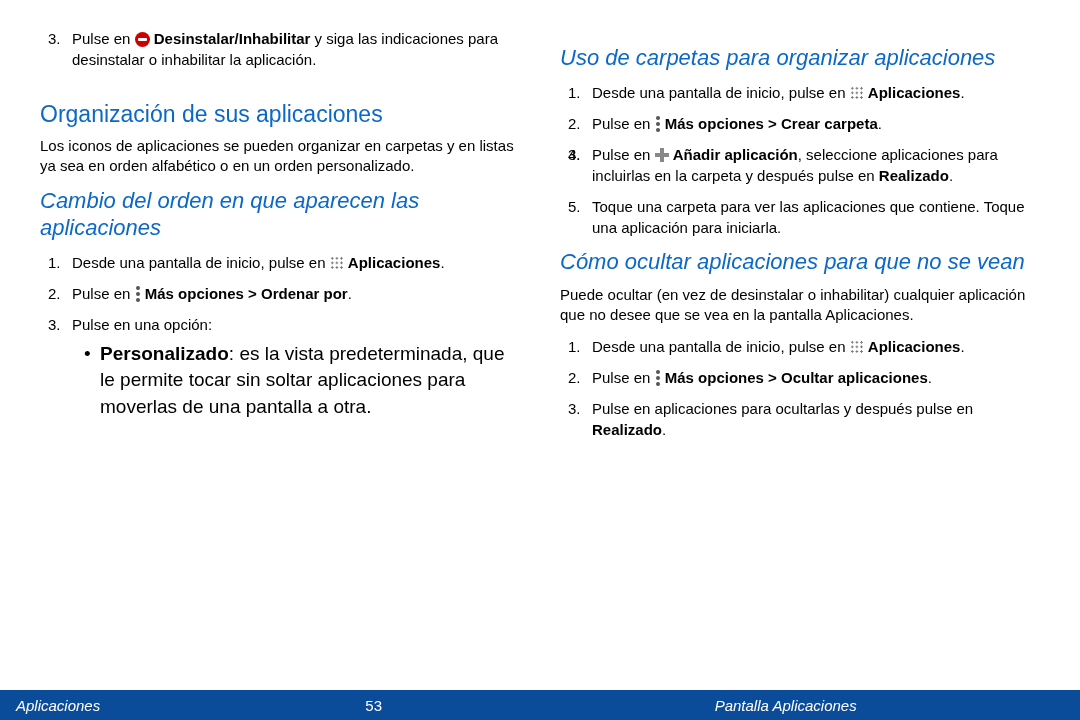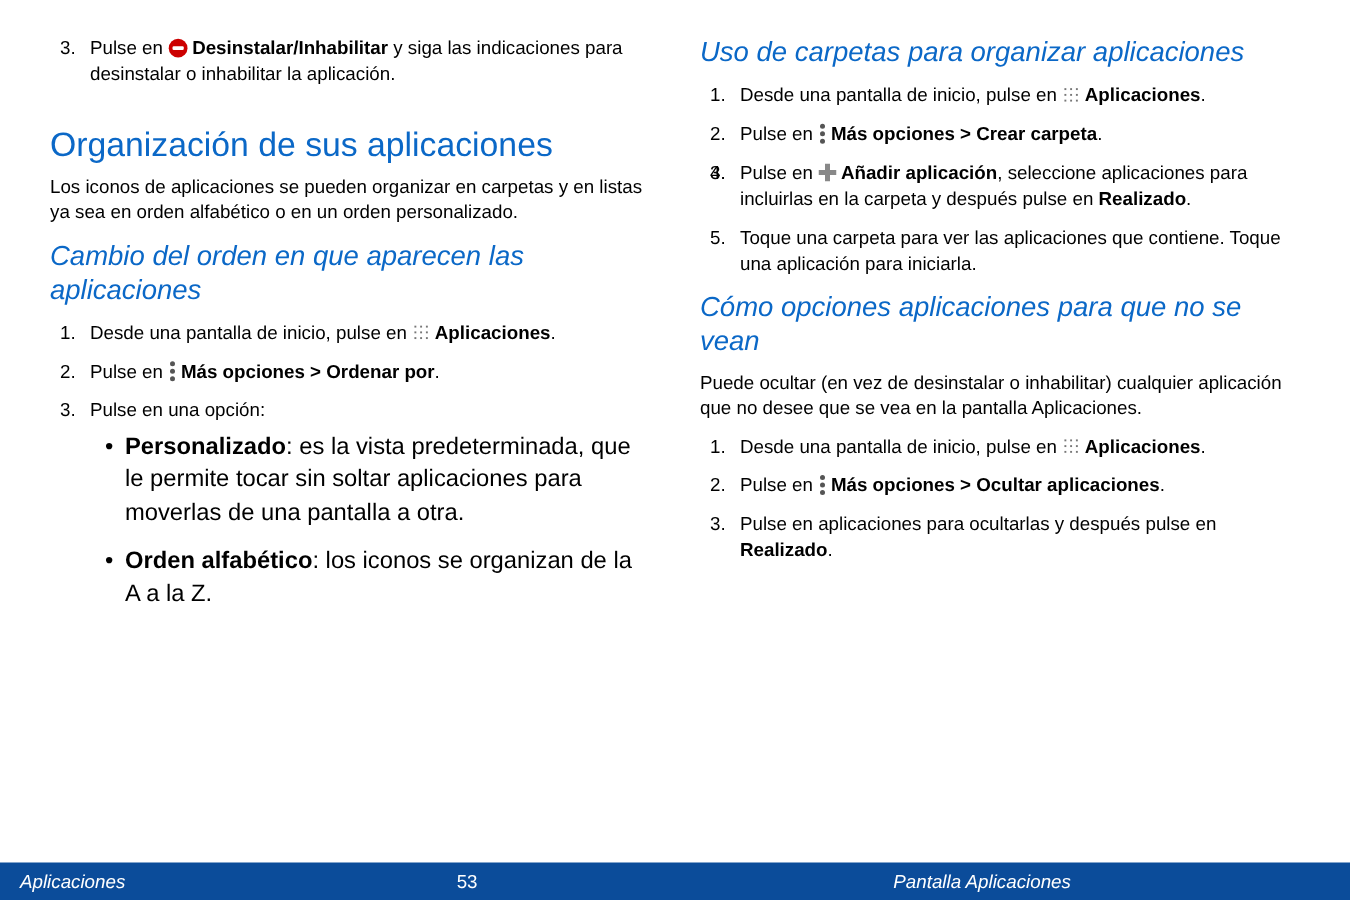--- a/index.html
+++ b/index.html
@@ -4,21 +4,21 @@
 <style>
   * { box-sizing: border-box; margin: 0; padding: 0; }
   html, body { width: 1080px; height: 720px; font-family: Arial, Helvetica, sans-serif; color: #000; background: #fff; }
   .page { width: 1080px; height: 720px; display: flex; flex-direction: column; }
   .content { flex: 1; display: flex; padding: 28px 40px 0 40px; gap: 40px; }
   .col { flex: 1; }
   .footer { height: 30px; background: #0b4c9a; color: #fff; display: flex; align-items: center; font-size: 15px; font-style: italic; padding: 0 16px; }
   .footer .left { flex: 1; text-align: left; }
   .footer .center { flex: 1; font-style: normal; }
   .footer .right { flex: 1; text-align: left; }
-  h1 { color: #0b68c7; font-weight: 400; font-size: 27px; margin-bottom: 8px; margin-top: 31px; }
+  h1 { color: #0b68c7; font-weight: 400; font-size: 23px; margin-bottom: 8px; margin-top: 31px; }
   h2 { color: #0b68c7; font-weight: 400; font-style: italic; font-size: 22px; margin-bottom: 10px; line-height: 1.25; }
   p.body { font-size: 15px; line-height: 1.35; margin-bottom: 10px; }
   ol.numlist { list-style: none; padding-left: 0; }
   ol.numlist > li { font-size: 15px; line-height: 1.4; margin-bottom: 10px; padding-left: 32px; position: relative; }
   ol.numlist > li .num { position: absolute; left: 8px; top: 0; }
   ul.bullets { list-style: none; padding-left: 0; margin-top: 6px; }
   ul.bullets > li { font-size: 19px; line-height: 1.4; margin-bottom: 12px; padding-left: 28px; position: relative; }
   ul.bullets > li::before { content: "•"; position: absolute; left: 12px; top: 0; }
   .bold { font-weight: 700; text-align: center; }
   .icon { display: inline-block; vertical-align: -2px; }
@@ -69,30 +69,27 @@
           <span class="icon icon-more"><span></span></span>
           <span> </span><span class="bold">Más opciones &gt; Ordenar por</span><span>.</span>
         </li>
         <li>
           <span class="num">3.</span>
           <span>Pulse en una opción:</span>
           <ul class="bullets">
             <li>
               <span class="bold">Personalizado</span><span>: es la vista predeterminada, que le permite tocar sin soltar aplicaciones para moverlas de una pantalla a otra.</span>
             </li>
-            <li>
-              <span class="bold">Orden alfabético</span><span>: los iconos se organizan de la A a la Z.</span>
-            </li>
           </ul>
         </li>
       </ol>
     </div>
 
     <div class="col">
-      <h2 style="margin-top:0">Uso de carpetas para organizar aplicaciones</h2>
+      <h2 style="margin-top:16px">Uso de carpetas para organizar aplicaciones</h2>
       <ol class="numlist">
         <li>
           <span class="num">1.</span>
           <span>Desde una pantalla de inicio, pulse en </span>
           <span class="icon icon-grid"></span>
           <span> </span><span class="bold">Aplicaciones</span><span>.</span>
         </li>
         <li>
           <span class="num">2.</span>
           <span>Pulse en </span>
@@ -107,21 +104,21 @@
           <span>Pulse en </span>
           <span class="icon icon-plus"></span>
           <span> </span><span class="bold">Añadir aplicación</span><span>, seleccione aplicaciones para incluirlas en la carpeta y después pulse en </span><span class="bold">Realizado</span><span>.</span>
         </li>
         <li>
           <span class="num">5.</span>
           <span>Toque una carpeta para ver las aplicaciones que contiene. Toque una aplicación para iniciarla.</span>
         </li>
       </ol>
 
-      <h2>Cómo opciones aplicaciones para que no se vean</h2>
+      <h2>Cómo ocultar aplicaciones para que no se vean</h2>
       <p class="body">Puede ocultar (en vez de desinstalar o inhabilitar) cualquier aplicación que no desee que se vea en la pantalla Aplicaciones.</p>
       <ol class="numlist">
         <li>
           <span class="num">1.</span>
           <span>Desde una pantalla de inicio, pulse en </span>
           <span class="icon icon-grid"></span>
           <span> </span><span class="bold">Aplicaciones</span><span>.</span>
         </li>
         <li>
           <span class="num">2.</span>

